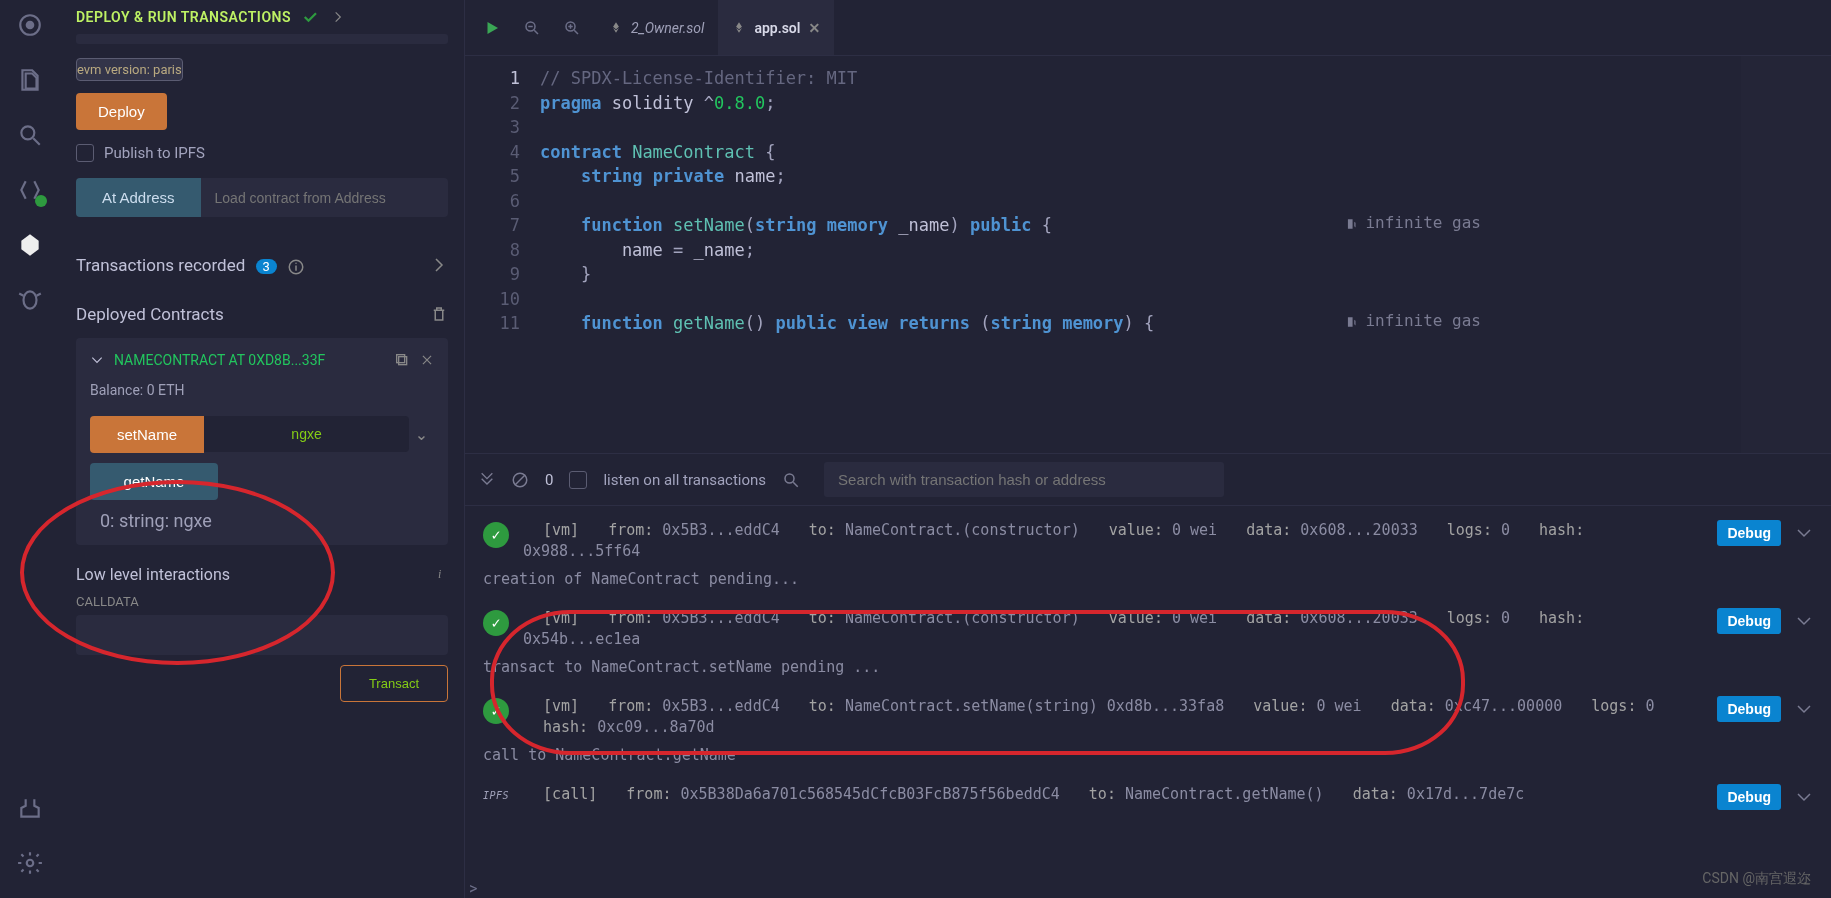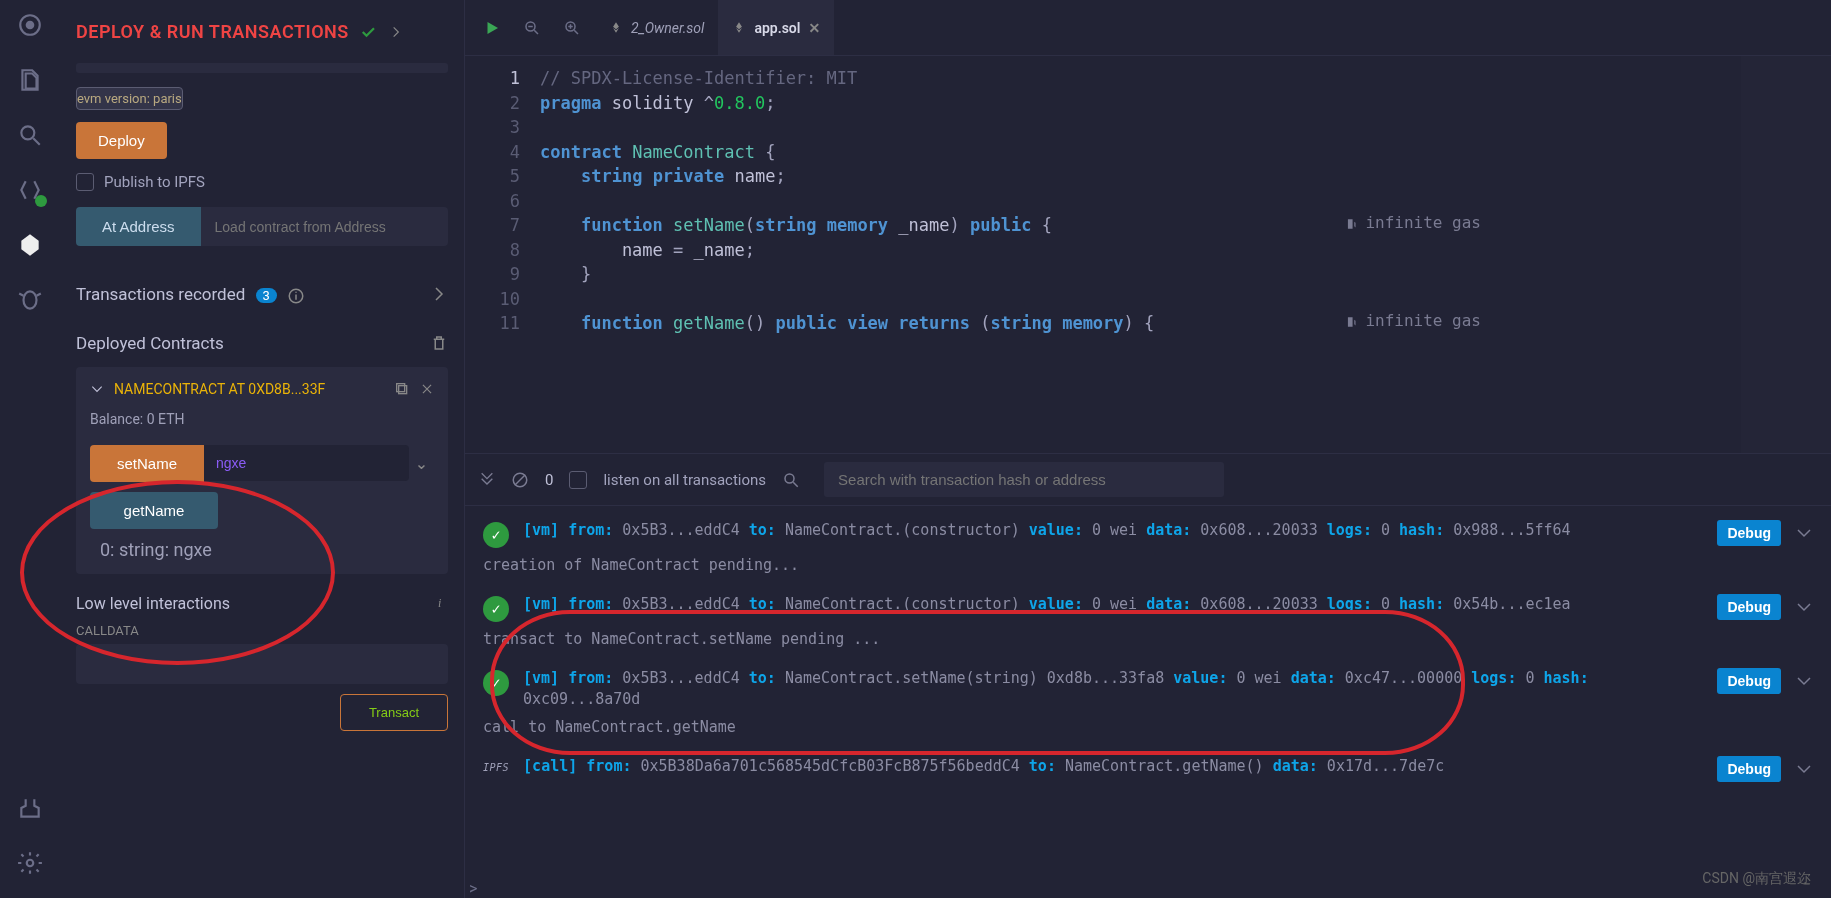--- a/index.html
+++ b/index.html
@@ -37,24 +37,24 @@
   width: 405px;
   background: #222335;
   border-right: 1px solid #2d2e44;
   display: flex;
   flex-direction: column;
   overflow: hidden;
 }
 .panel-header {
   display: flex;
   align-items: center;
-  padding: 21px 16px;
-  font-size: 18px;
+  padding: 8px 16px;
+  font-size: 14px;
   font-weight: 600;
-  color: #ef4444;
+  color: #bef264;
   letter-spacing: 0.5px;
 }
 .panel-header svg { margin-left: 10px; }
 .panel-body { padding: 0 16px; overflow-y: auto; flex: 1; }
 .evm-badge {
   display: inline-block;
   background: #333449;
   border: 1px solid #5b5c72;
   border-radius: 4px;
   padding: 3px 0;
@@ -119,21 +119,21 @@
 .contract-card {
   background: #2a2b3f;
   border-radius: 4px;
   padding: 14px;
   margin-bottom: 16px;
 }
 .contract-head {
   display: flex;
   align-items: center;
   gap: 10px;
-  color: #eab308;
+  color: #22c55e;
   font-size: 14px;
   margin-bottom: 14px;
 }
 .contract-head .name { flex: 1; white-space: nowrap; overflow: hidden; text-overflow: ellipsis; }
 .balance { font-size: 14px; color: #9fa0b8; margin-bottom: 18px; }
 .fn-row { display: flex; align-items: center; margin-bottom: 10px; }
 .fn-btn {
   color: #fff;
   border: none;
   padding: 10px 0;
@@ -142,24 +142,25 @@
   text-align: center;
   border-radius: 4px 0 0 4px;
   cursor: pointer;
 }
 .fn-btn.orange { background: #c97539; }
 .fn-btn.blue { background: #355a6f; border-radius: 4px; }
 .fn-input {
   flex: 1;
   background: #222335;
   border: none;
-  color: #8b5cf6;
+  color: #84cc16;
   padding: 10px 12px;
   font-size: 14px;
   border-radius: 0 4px 4px 0;
+  text-align: center;
 }
 .fn-expand { width: 28px; text-align: center; color: #888; cursor: pointer; }
 .ret-val { font-size: 18px; color: #9fa0b8; margin: 6px 0 0 10px; }
 .lli-head { display: flex; justify-content: space-between; align-items: center; font-size: 16px; color: #c0c1d8; margin-top: 20px; }
 .calldata-label { font-size: 13px; color: #888; margin-top: 10px; }
 .transact-row { display: flex; justify-content: flex-end; margin-top: 10px; }
 .transact-btn {
   background: transparent;
   border: 1.5px solid #c97539;
   color: #84cc16;
@@ -282,21 +283,21 @@
 }
 .log-call {
   font-size: 10px;
   font-style: italic;
   color: #9fa0b8;
   flex-shrink: 0;
   margin-top: 6px;
   letter-spacing: 0.5px;
 }
 .log-text { flex: 1; color: #8b8ca3; line-height: 1.4; }
-.log-text .k { color: #0ea5e9; font-weight: 700; }
+.log-text .k { color: #a3a3a3; font-weight: 400; margin-left: 20px; }
 .log-pending { color: #8b8ca3; margin-left: 0; margin-bottom: 20px; }
 .debug-btn {
   background: #0a84d0;
   color: #fff;
   border: none;
   padding: 5px 10px;
   font-size: 14px;
   font-weight: 600;
   border-radius: 3px;
   cursor: pointer;

